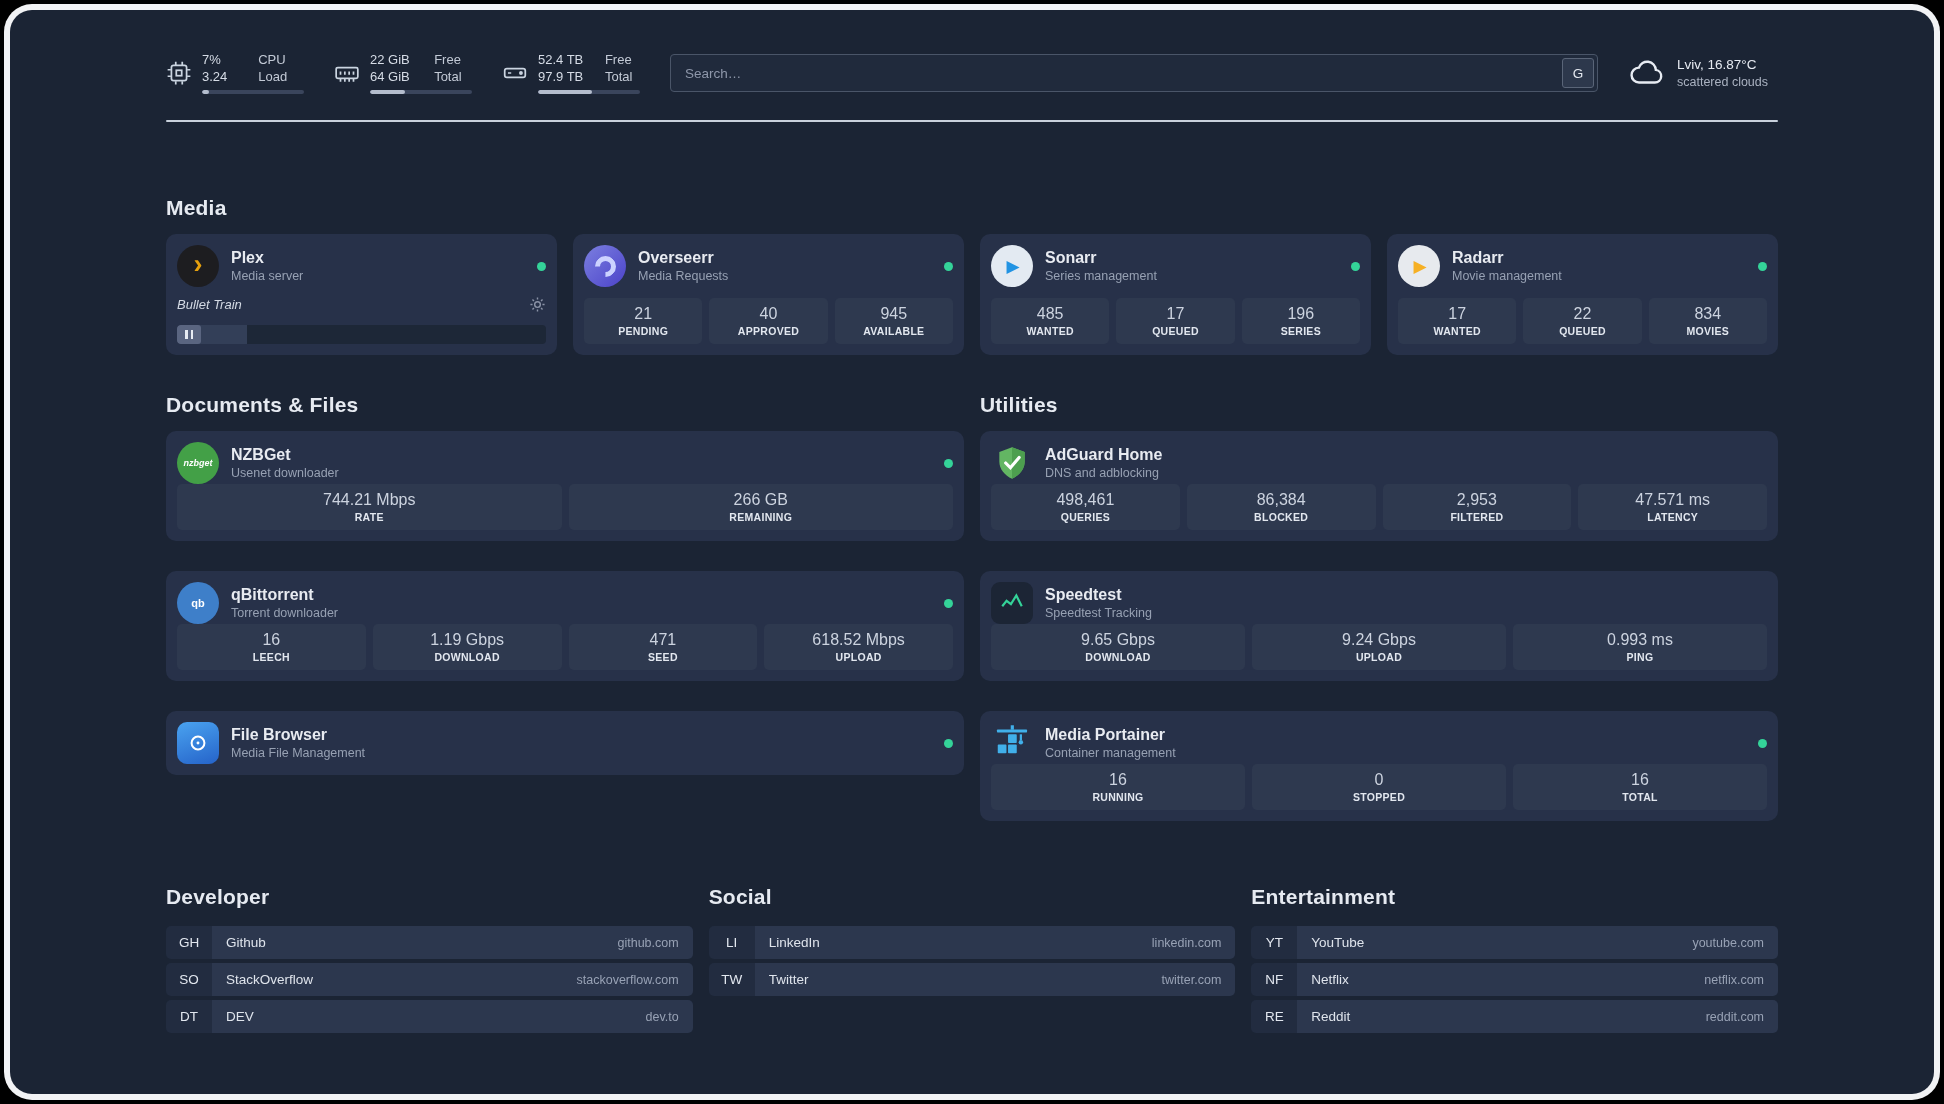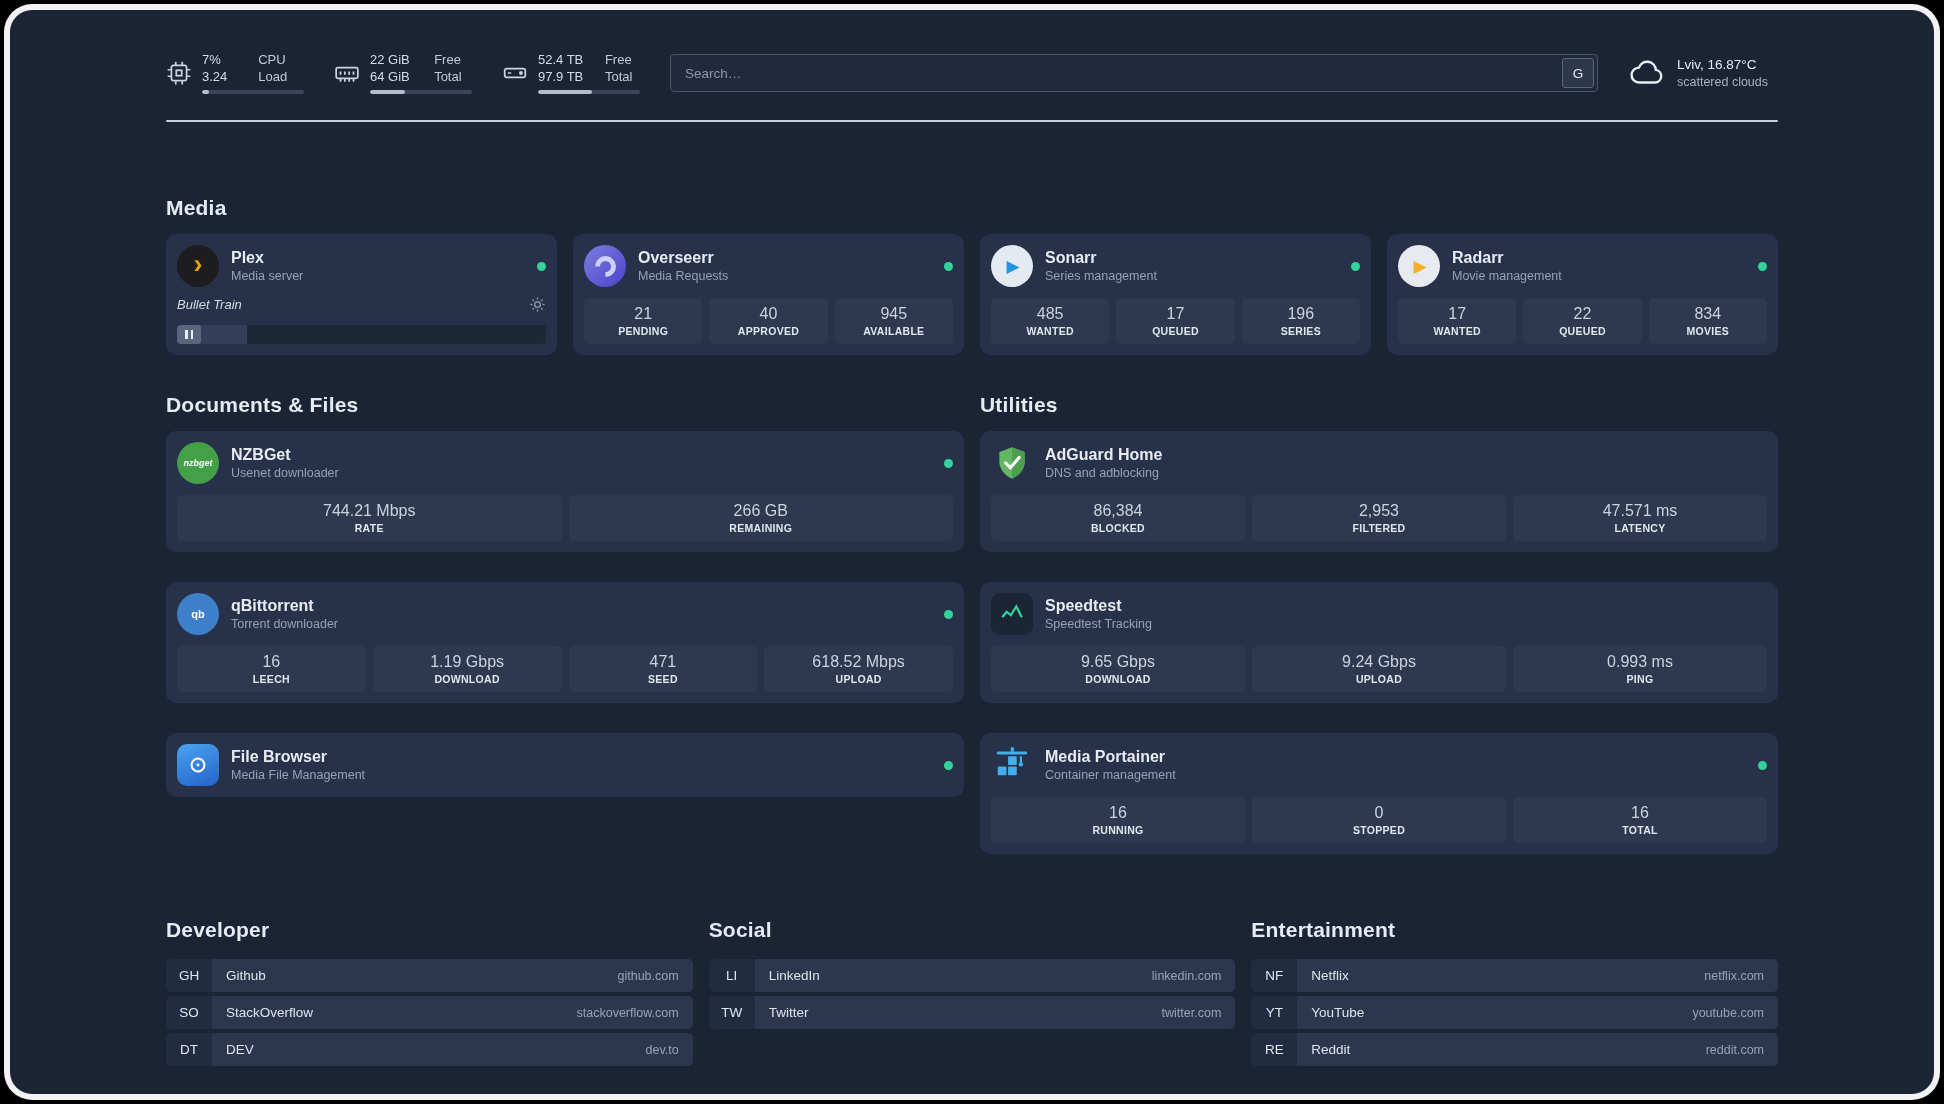--- a/index.html
+++ b/index.html
@@ -70,21 +70,21 @@
     width: 42px; height: 42px; flex: 0 0 42px;
     display: flex; align-items: center; justify-content: center;
     border-radius: 50%;
   }
   .meta { min-width: 0; }
   .svc-name { font-size: 16px; font-weight: 600; color: #e8ebf1; line-height: 20px; white-space: nowrap; }
   .svc-desc { font-size: 12.5px; color: #97a1b3; line-height: 16px; white-space: nowrap; }
   .dot { width: 9px; height: 9px; border-radius: 50%; background: #34d399; margin-left: auto; flex: 0 0 9px; }
   .head-spacer { margin-left: auto; width: 9px; }
 
-  .stats { display: flex; gap: 7px; margin-top: 11px; }
+  .stats { display: flex; gap: 7px; margin-top: 0; }
   .media-grid .stats { margin-top: auto; padding-top: 11px; }
   .stat { flex: 1; background: #2e394f; border-radius: 5px; padding: 7px 4px 6px; text-align: center; min-width: 0; }
   .stat-value { font-size: 16px; color: #ccd3df; line-height: 18px; white-space: nowrap; }
   .stat-label { font-size: 10.5px; font-weight: 700; color: #e2e7ef; line-height: 14px; margin-top: 1px; letter-spacing: 0.3px; white-space: nowrap; }
 
   
   .np-row { display: flex; align-items: center; justify-content: space-between; margin-top: 9px; }
   .np-title { font-size: 13px; color: #d4dae4; font-style: italic; }
   .gear { width: 17px; height: 17px; cursor: pointer; }
   .seek { position: relative; margin-top: auto; height: 19px; background: #1d2737; border-radius: 4px; overflow: hidden; }
@@ -423,20 +423,24 @@
                 </svg>
               </div>
               <div class="meta">
                 <div class="svc-name">AdGuard Home</div>
                 <div class="svc-desc">DNS and adblocking</div>
               </div>
               <span class="head-spacer"></span>
             </div>
             <div class="stats">
               <div class="stat">
+                <div class="stat-value">498,461</div>
+                <div class="stat-label">QUERIES</div>
+              </div>
+              <div class="stat">
                 <div class="stat-value">86,384</div>
                 <div class="stat-label">BLOCKED</div>
               </div>
               <div class="stat">
                 <div class="stat-value">2,953</div>
                 <div class="stat-label">FILTERED</div>
               </div>
               <div class="stat">
                 <div class="stat-value">47.571 ms</div>
                 <div class="stat-label">LATENCY</div>
@@ -557,34 +561,34 @@
               <span class="bm-url">twitter.com</span>
             </span>
           </a>
         </div>
       </div>
 
       <div class="col">
         <h2 class="sec-title">Entertainment</h2>
         <div class="bm-stack">
           <a class="bm-row">
+            <span class="bm-abbr">YT</span>
+            <span class="bm-pill">
+              <span class="bm-name">YouTube</span>
+              <span class="bm-url">youtube.com</span>
+            </span>
+          </a>
+          <a class="bm-row">
             <span class="bm-abbr">NF</span>
             <span class="bm-pill">
               <span class="bm-name">Netflix</span>
               <span class="bm-url">netflix.com</span>
             </span>
           </a>
           <a class="bm-row">
-            <span class="bm-abbr">YT</span>
-            <span class="bm-pill">
-              <span class="bm-name">YouTube</span>
-              <span class="bm-url">youtube.com</span>
-            </span>
-          </a>
-          <a class="bm-row">
             <span class="bm-abbr">RE</span>
             <span class="bm-pill">
               <span class="bm-name">Reddit</span>
               <span class="bm-url">reddit.com</span>
             </span>
           </a>
         </div>
       </div>
     </div>
 

